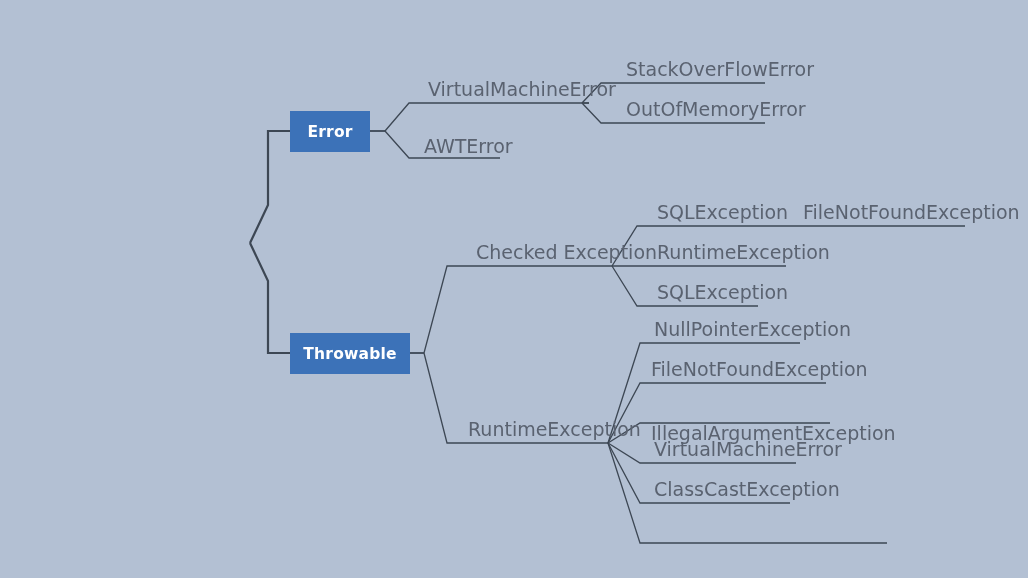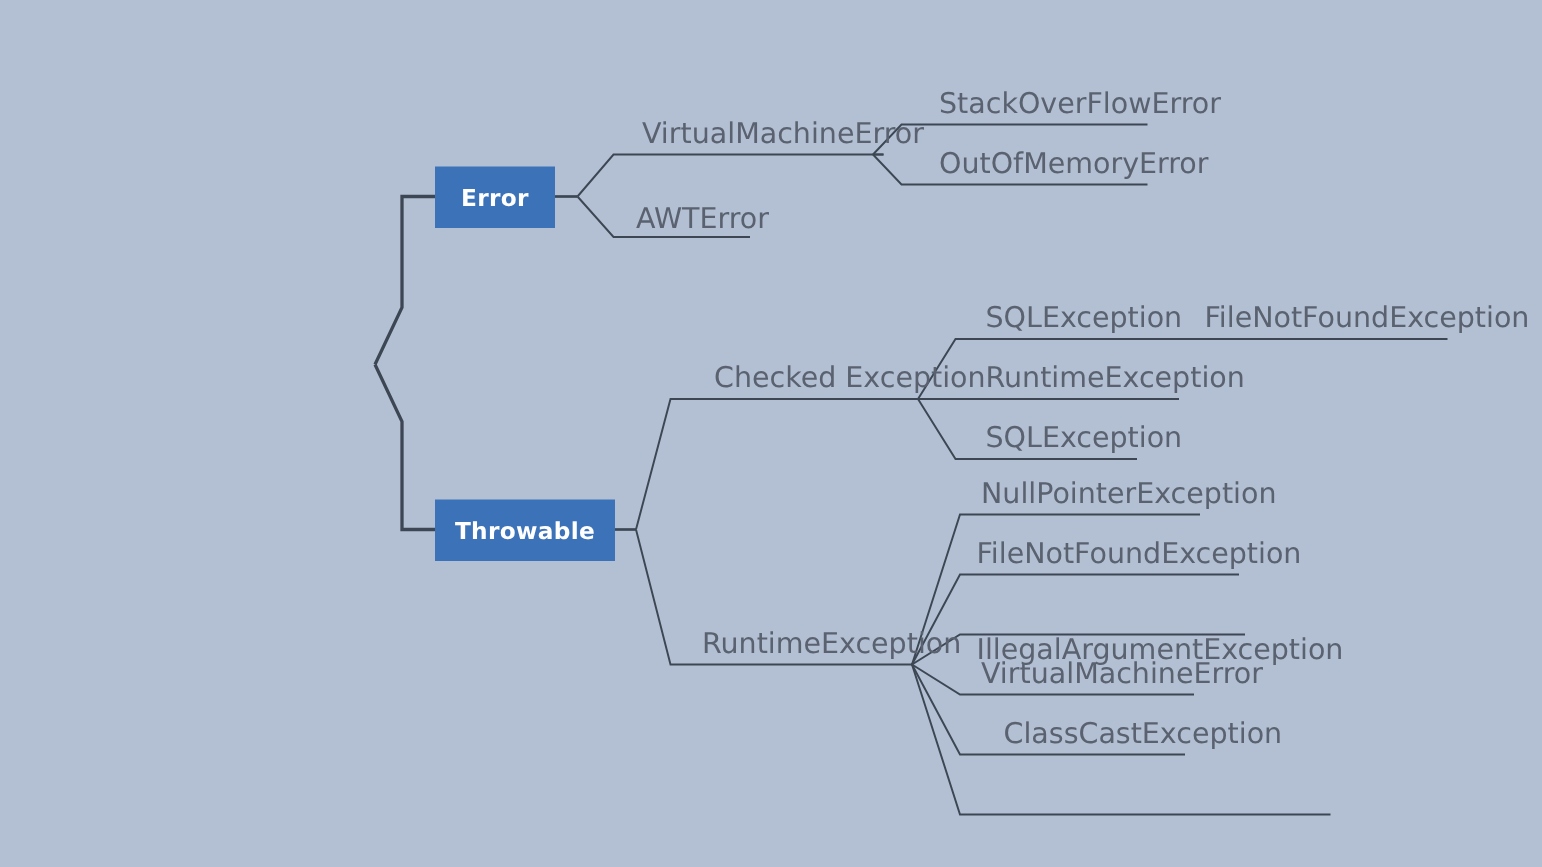--- a/index.html
+++ b/index.html
@@ -107,15 +107,15 @@
 
   <div class="leaf" style="left:657px; top:203px;">SQLException</div>
   <div class="leaf" style="left:803px; top:203px;">FileNotFoundException</div>
   <div class="leaf" style="left:657px; top:243px;">RuntimeException</div>
   <div class="leaf" style="left:657px; top:283px;">SQLException</div>
 
   <div class="leaf" style="left:654px; top:320px;">NullPointerException</div>
   <div class="leaf" style="left:651px; top:360px;">FileNotFoundException</div>
   <div class="leaf" style="left:651px; top:424px;">IllegalArgumentException</div>
   <div class="leaf" style="left:654px; top:440px;">VirtualMachineError</div>
-  <div class="leaf" style="left:654px; top:480px;margin-left:15px;">ClassCastException</div>
+  <div class="leaf" style="left:654px; top:480px;">ClassCastException</div>
 
 </div>
 
 </body></html>

